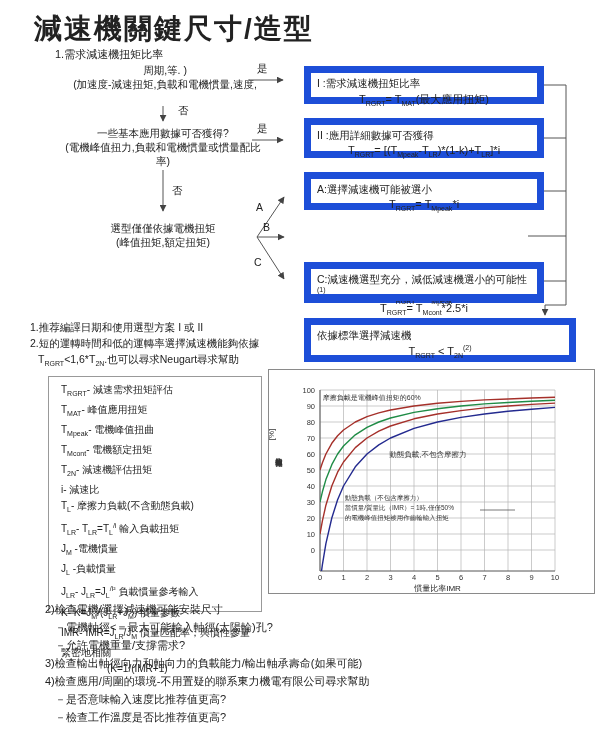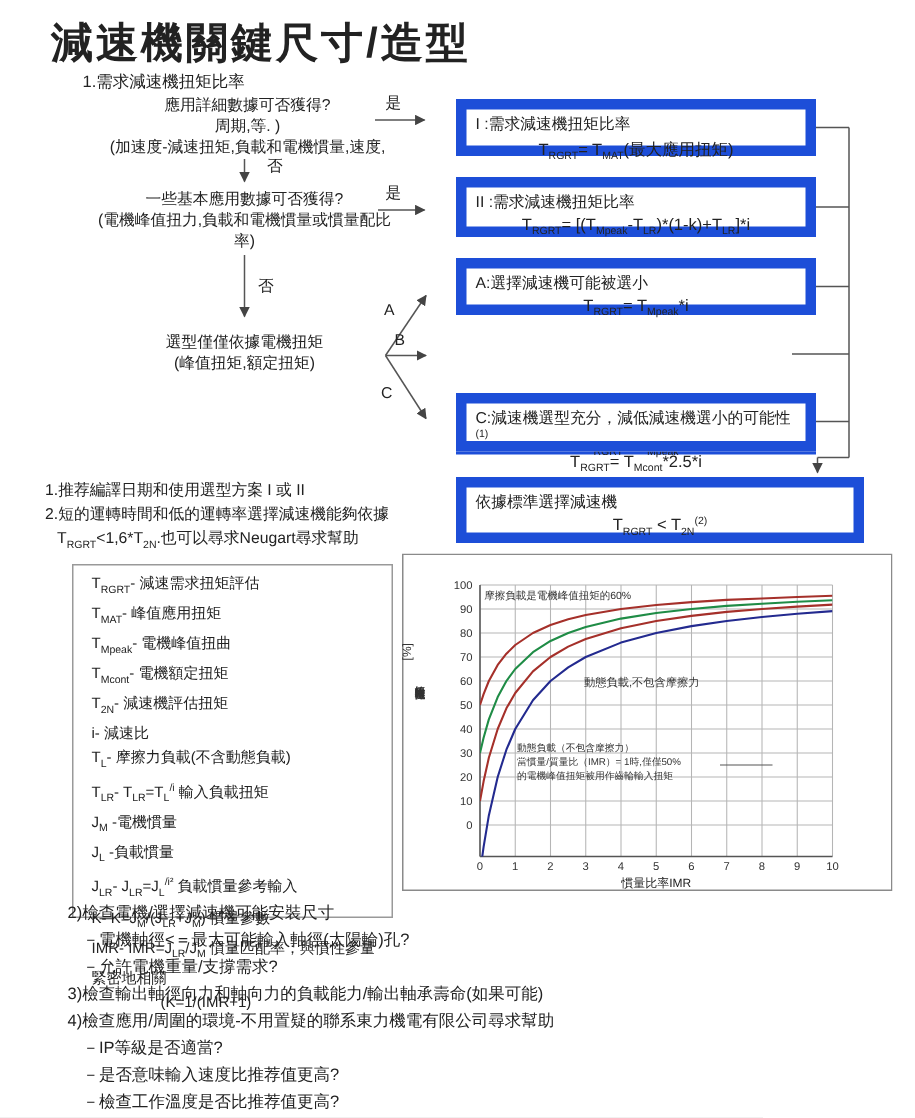--- a/index.html
+++ b/index.html
@@ -66,21 +66,20 @@
       <line x1="545" y1="305" x2="545" y2="315" marker-end="url(#arr)"></line>
     </g>
   </svg>
 
   <div class="content-layer">
 
     <div class="abs doc-title">減速機關鍵尺寸/造型</div>
     <div class="abs sec-label">1.需求減速機扭矩比率</div>
 
     <div class="abs q q1">
-      <div>應用詳細數據可否獲得?</div>
       <div>周期,等. )</div>
       <div>(加速度-減速扭矩,負載和電機慣量,速度,</div>
     </div>
     <div class="abs q q2">
       <div>一些基本應用數據可否獲得?</div>
       <div>(電機峰值扭力,負載和電機慣量或慣量配比</div>
       <div>率)</div>
     </div>
     <div class="abs q q3">
       <div>選型僅僅依據電機扭矩</div>
@@ -93,21 +92,21 @@
     <span class="abs yn" style="left:172px;top:184px;">否</span>
     <span class="abs yn" style="left:256px;top:201px;">A</span>
     <span class="abs yn" style="left:263px;top:221px;">B</span>
     <span class="abs yn" style="left:254px;top:256px;">C</span>
 
     <div class="flowbox" style="top:66px;height:38px;">
       <div class="bt">I :需求減速機扭矩比率</div>
       <div class="fx">T<sub>RGRT</sub>= T<sub>MAT</sub>(最大應用扭矩)</div>
     </div>
     <div class="flowbox" style="top:118px;height:40px;">
-      <div class="bt">II :需求減速機扭矩比率</div>
+      <div class="bt">II :應用詳細數據可否獲得</div>
       <div class="fx">T<sub>RGRT</sub>= [(T<sub>Mpeak</sub>-T<sub>LR</sub>)*(1-k)+T<sub>LR</sub>]*i</div>
     </div>
     <div class="flowbox" style="top:172px;height:38px;">
       <div class="bt">A:選擇減速機可能被選小</div>
       <div class="fx">T<sub>RGRT</sub>= T<sub>Mpeak</sub>*i</div>
     </div>
     <div class="flowbox" style="top:217px;height:38px;margin-top:48px;">
       <div class="bt">B:選擇減速機可能被選小</div>
       <div class="fx">T<sub>RGRT</sub>= T<sub>Mpeak</sub>*i</div>
     </div>
@@ -213,19 +212,18 @@
       <span class="num">齒輪輸入扭矩</span>
       <span class="den">電機峰值扭矩</span>
     </div>
 
     <div class="abs footer" id="footer-block">
         <div class="">2)檢查電機/選擇減速機可能安裝尺寸</div>
         <div class="indent">－電機軸徑&lt;＝最大可能輸入軸徑(太陽輪)孔?</div>
         <div class="indent">－允許電機重量/支撐需求?</div>
         <div class="">3)檢查輸出軸徑向力和軸向力的負載能力/輸出軸承壽命(如果可能)</div>
         <div class="">4)檢查應用/周圍的環境-不用置疑的聯系東力機電有限公司尋求幫助</div>
-        <div class="indent">－IP等級是否適當?</div>
         <div class="indent">－是否意味輸入速度比推荐值更高?</div>
         <div class="indent">－檢查工作溫度是否比推荐值更高?</div>
       </div>
 
   </div>
 </div>
 
 </body></html>

